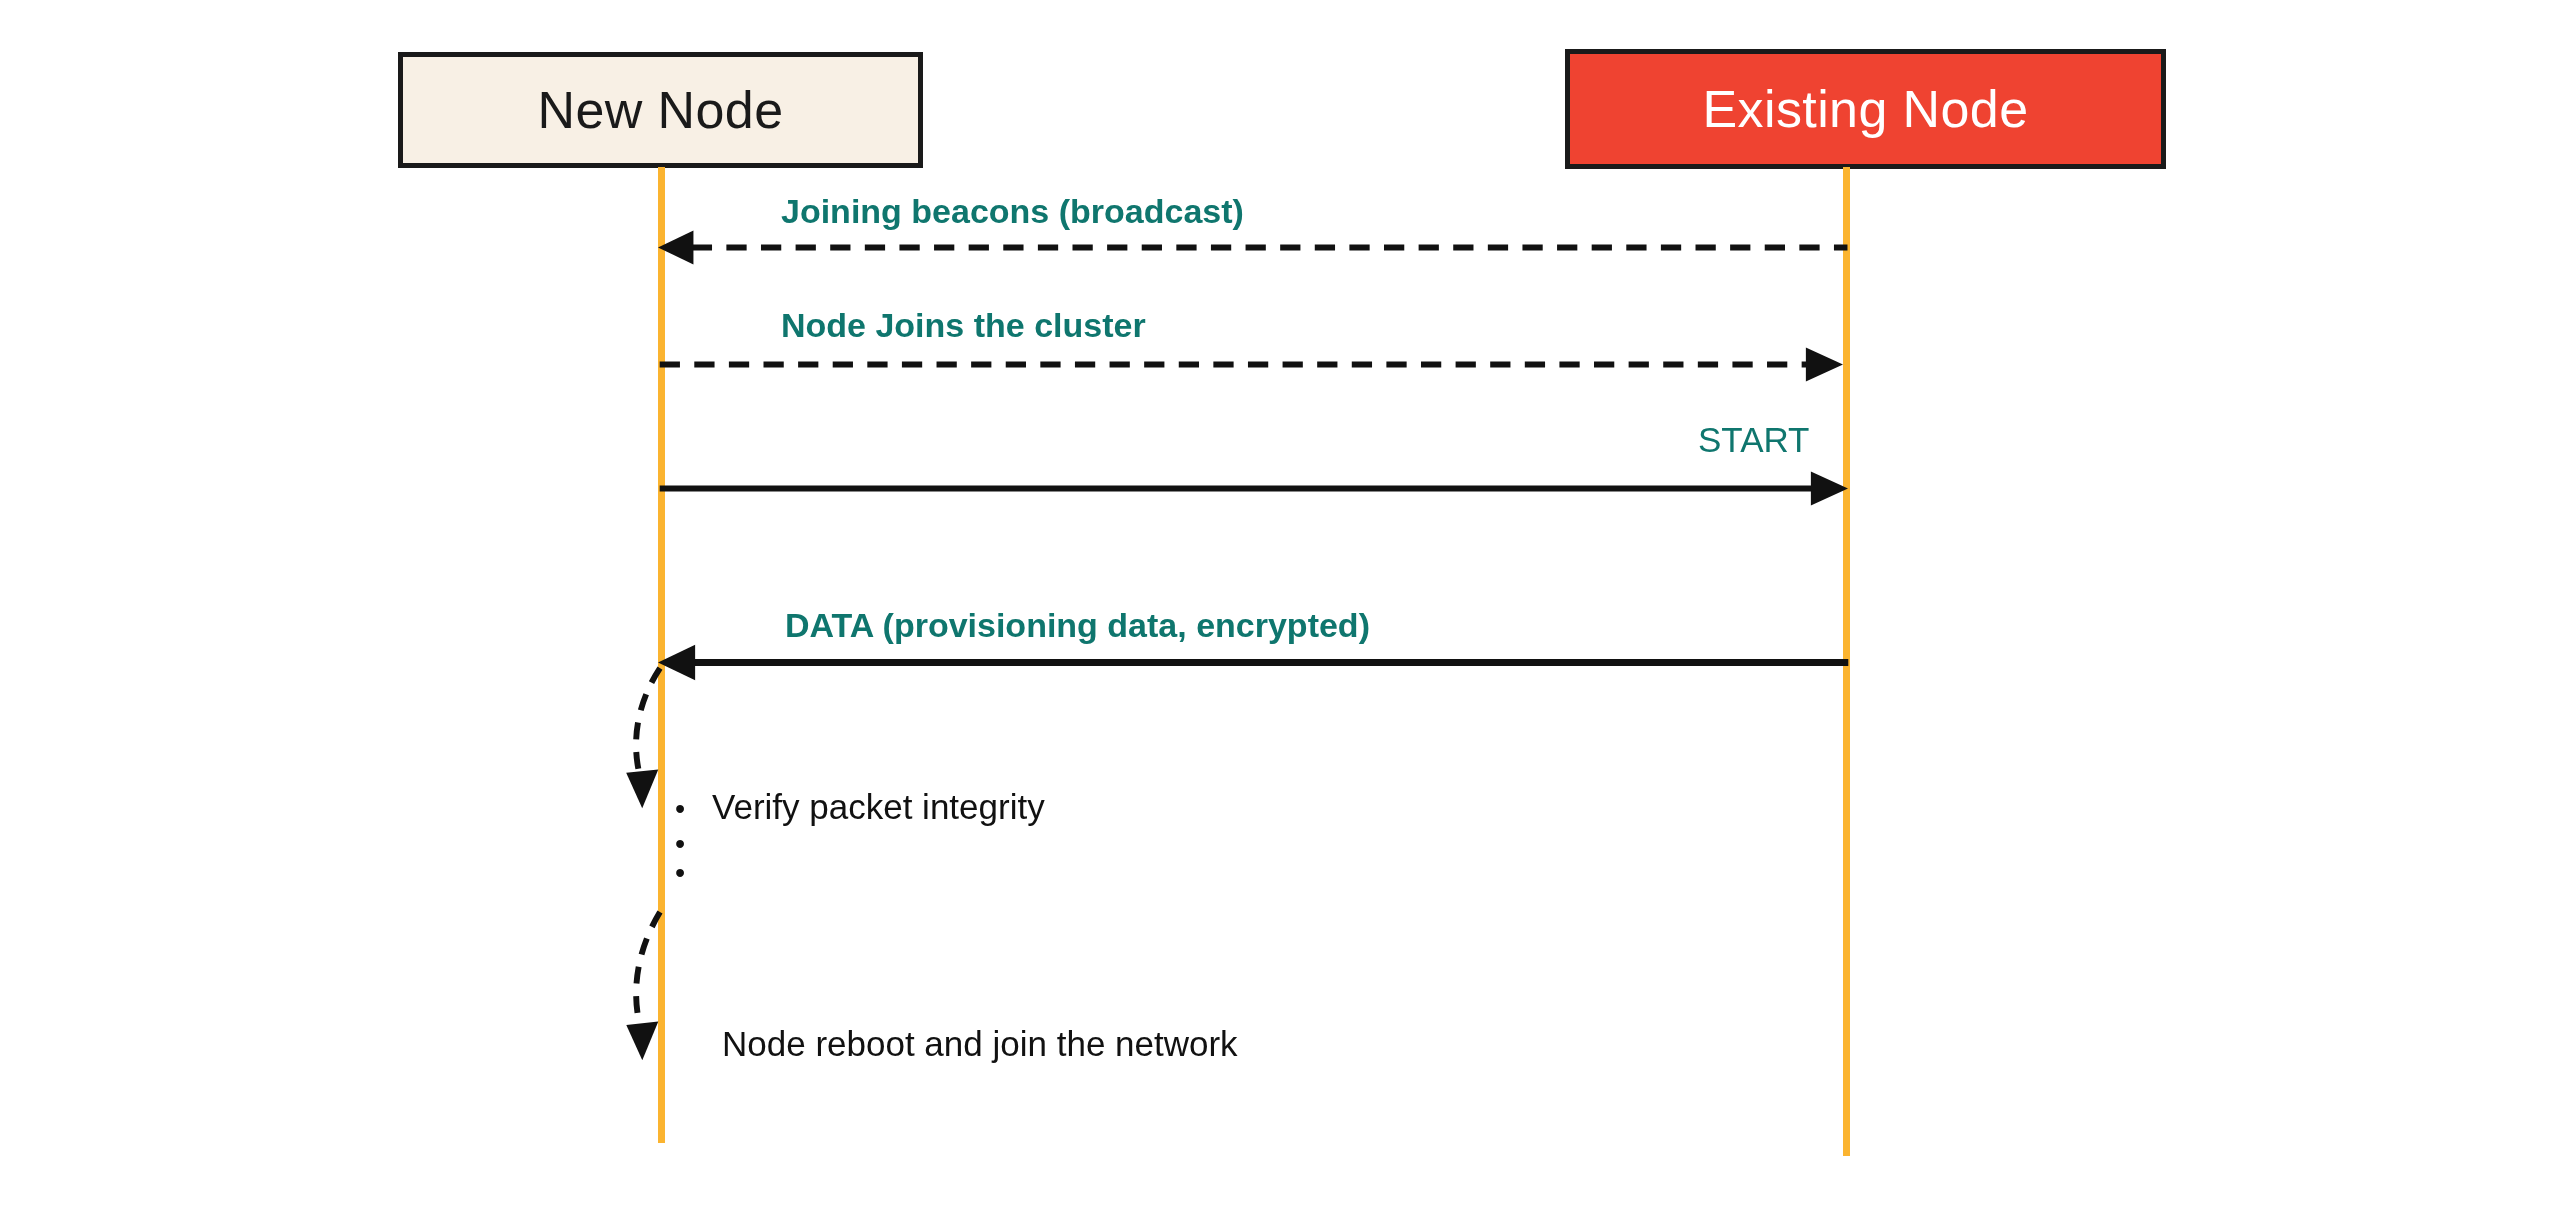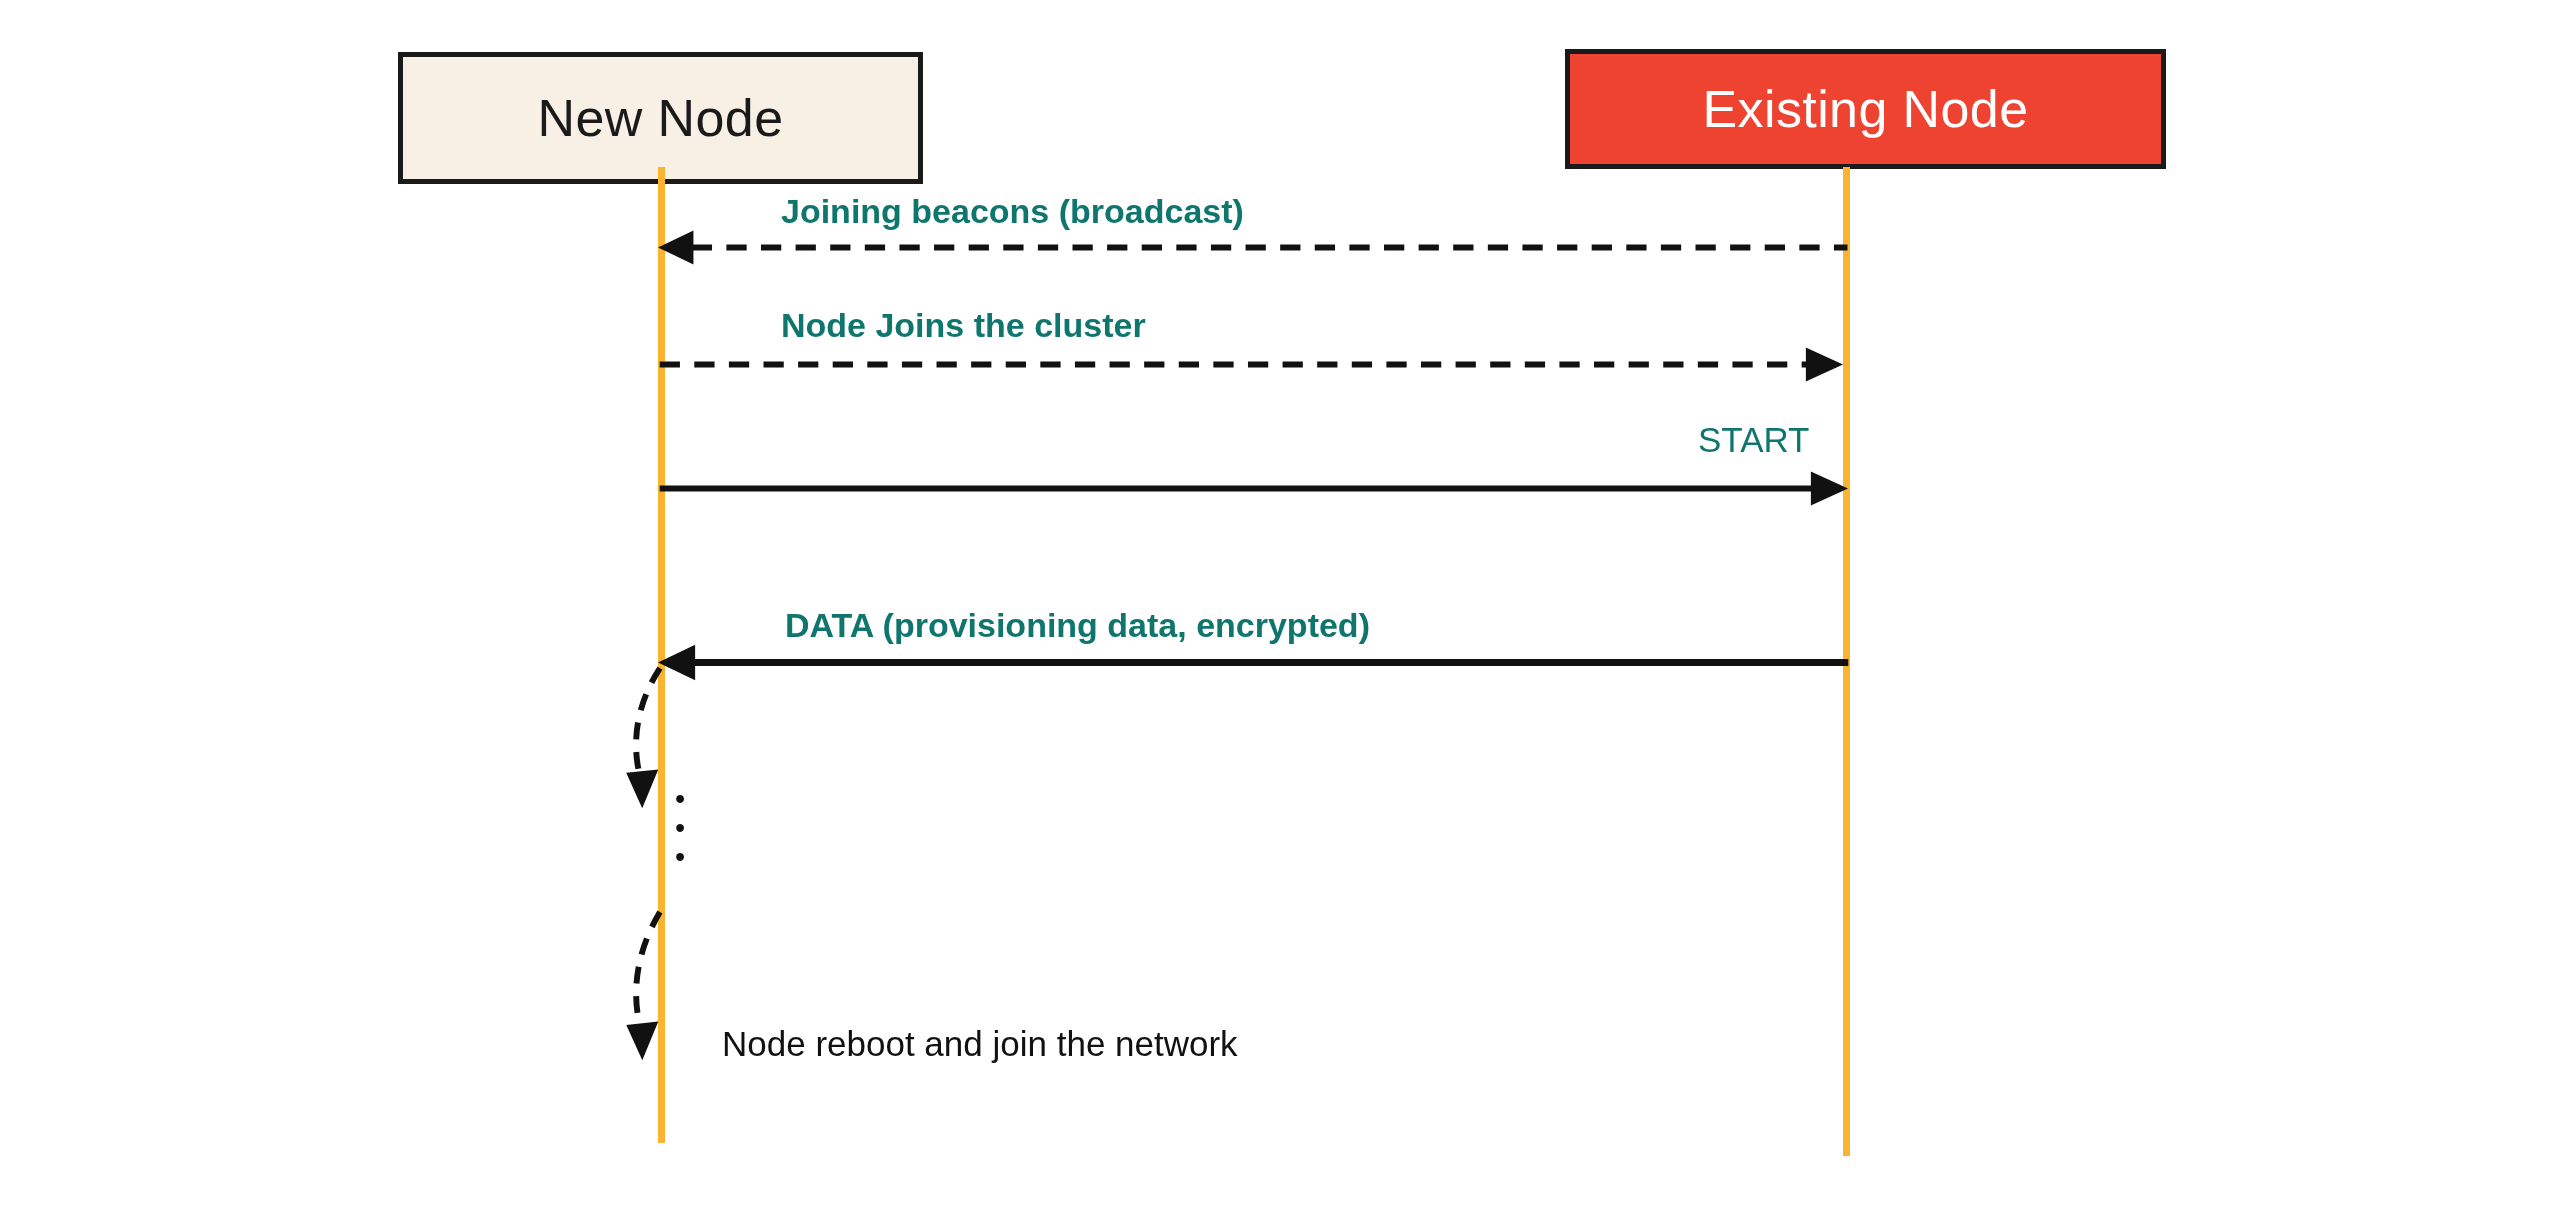--- a/index.html
+++ b/index.html
@@ -33,21 +33,21 @@
   .participant-label {
     font-size: 52px;
     font-weight: 400;
     letter-spacing: 0.4px;
     white-space: nowrap;
   }
   #box-new-node {
     left: 398px;
     top: 52px;
     width: 525px;
-    height: 132px;
+    height: 116px;
     background: #f8f0e5;
   }
   #box-new-node .participant-label { color: #1a1a1a; }
 
   #box-existing-node {
     left: 1565px;
     top: 49px;
     width: 601px;
     height: 120px;
     background: #ef4331;
@@ -180,20 +180,21 @@
   </div>
 
   <svg class="self-arrow" style="left:616px; top:663px;" width="93" height="152" viewBox="0 0 110 180">
     <path d="M 52 6 C 22 52, 18 100, 30 140" fill="none" stroke="#111111" stroke-width="7" stroke-dasharray="20 15" stroke-linecap="butt"></path>
     <polygon points="31,172 12,130 50,126" fill="#111111"></polygon>
   </svg>
 
   <div id="note-block">
     <div class="bullet-row">
       <span class="bullet-dot">•</span>
+      <span>Verify packet integrity</span>
     </div>
     <div class="bullet-row">
       <span class="bullet-dot">•</span>
     </div>
     <div class="bullet-row">
       <span class="bullet-dot">•</span>
     </div>
   </div>
 
   <svg class="self-arrow" style="left:616px; top:907px;" width="93" height="160" viewBox="0 0 110 190">

